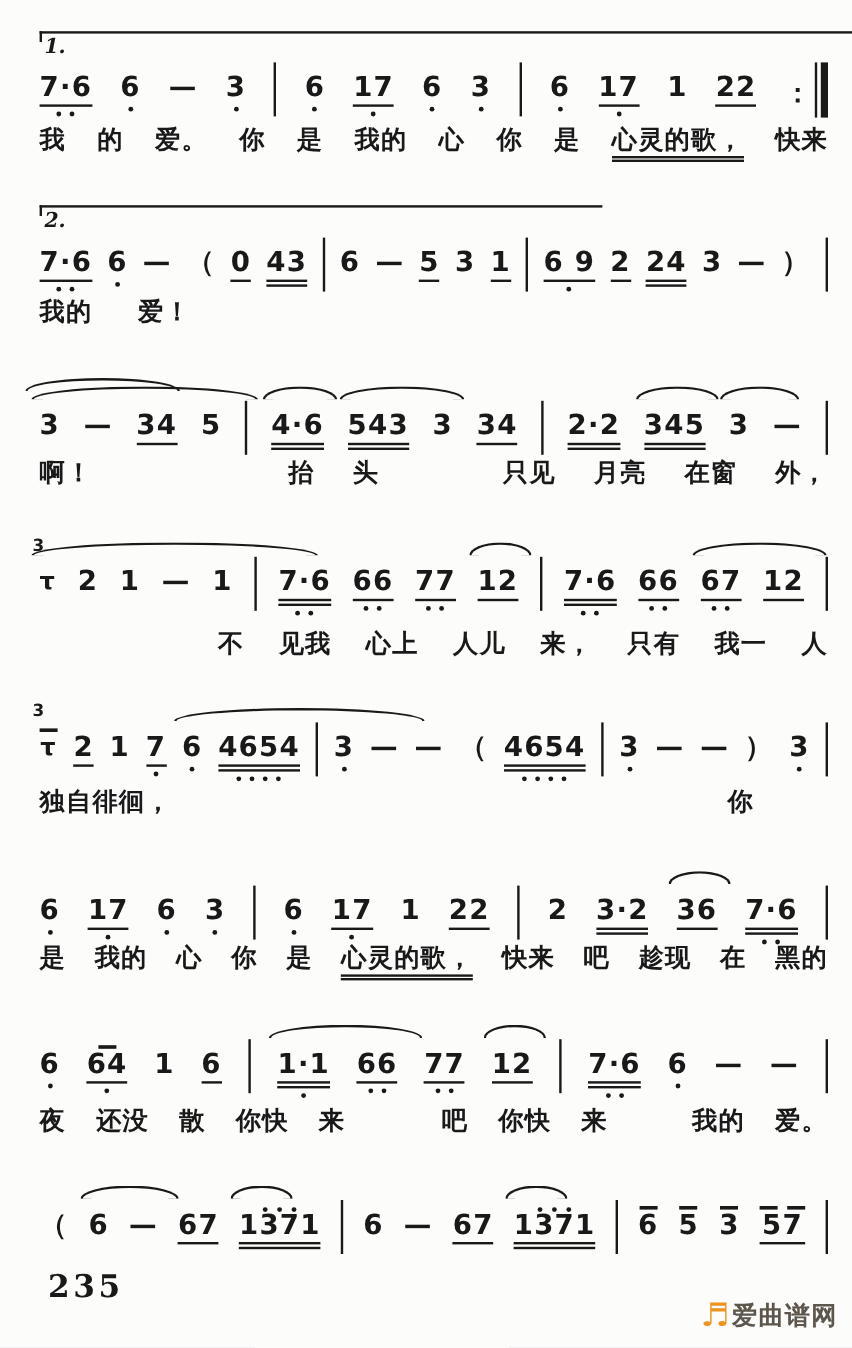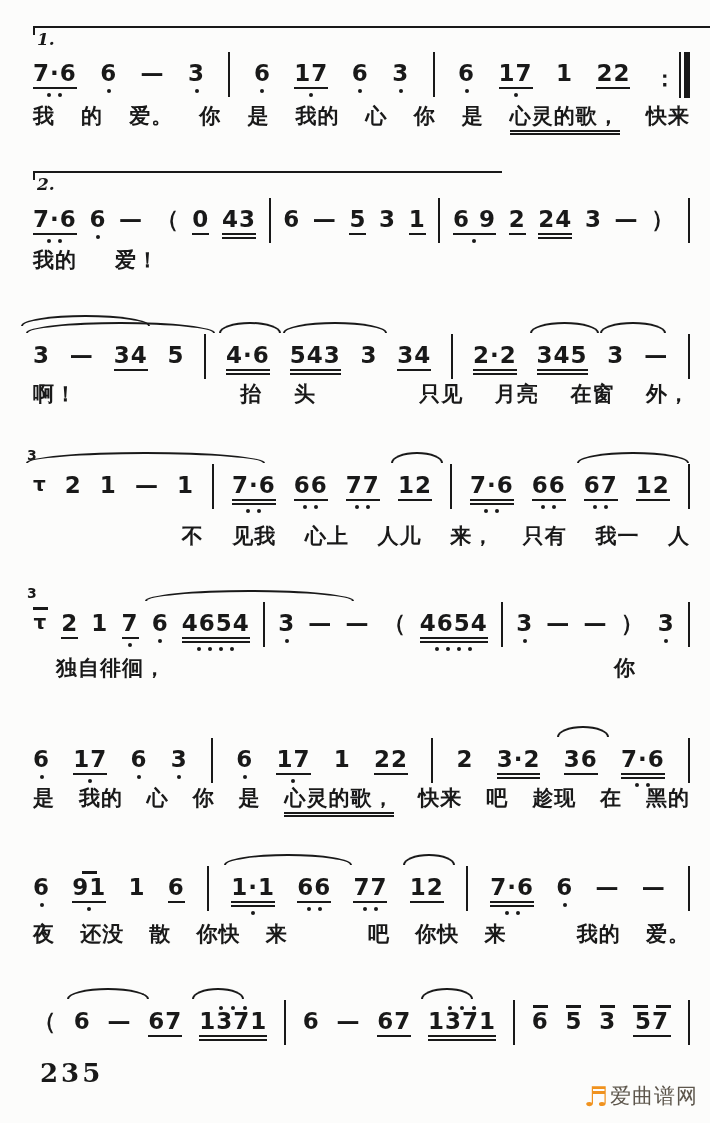--- a/index.html
+++ b/index.html
@@ -34,21 +34,21 @@
   
   .volta{position:absolute;left:33px;border-top:2px solid #191919;height:12px;}
   .volta .vl{position:absolute;left:0;top:-2px;width:2px;height:9px;background:#191919;}
   .volta .lbl{position:absolute;left:4px;top:1px;font-family:"DejaVu Serif",serif;
         font-style:italic;font-weight:700;font-size:17px;}
   
   .pagenum{position:absolute;left:40px;top:1058px;font-family:"DejaVu Serif",serif;
         font-weight:700;font-size:26px;letter-spacing:3px;}
   .wm{position:absolute;right:12px;top:1082px;display:flex;align-items:center;gap:2px;}
   .wm .ic{font-size:27px;line-height:1;}
-  .wm .tx{font-size:21px;font-weight:400;letter-spacing:1px;}
+  .wm .tx{font-size:21px;font-weight:700;letter-spacing:1px;}
 </style>
 </head>
 <body>
 
 <div class="page">
   <div id="score">
       <div class="volta" style="top: 26px; width: 100%;">
         <div class="vl"></div>
         <div class="lbl">1.</div>
       </div>
@@ -540,21 +540,21 @@
         </div>
         <div class="tok">
           <div class="above"></div>
           <div class="txt">3</div>
           <div class="dotrow">
             <div class="dot"></div>
           </div>
         </div>
         <div class="bar"></div>
       </div>
-      <div class="lyrics" style="top: 656px; margin-left: 23px;">
+      <div class="lyrics" style="top: 656px;">
         <div class="lw">独自徘徊，</div>
         <div class="lsp" style="width: 420px;"></div>
         <div class="lw">你</div>
         <div class="lsp" style="width: 40px;"></div>
       </div>
       <div class="sysnotes" style="top: 738px;">
         <div class="tok">
           <div class="above"></div>
           <div class="txt">6</div>
           <div class="dotrow">
@@ -655,21 +655,21 @@
           <div class="above"></div>
           <div class="txt">6</div>
           <div class="dotrow">
             <div class="dot"></div>
           </div>
         </div>
         <div class="tok">
           <div class="above">
             <div class="oldash"></div>
           </div>
-          <div class="txt">91</div>
+          <div class="txt">64</div>
           <div class="uline"></div>
           <div class="dotrow">
             <div class="dot"></div>
           </div>
         </div>
         <div class="tok">
           <div class="above"></div>
           <div class="txt">1</div>
         </div>
         <div class="tok">

